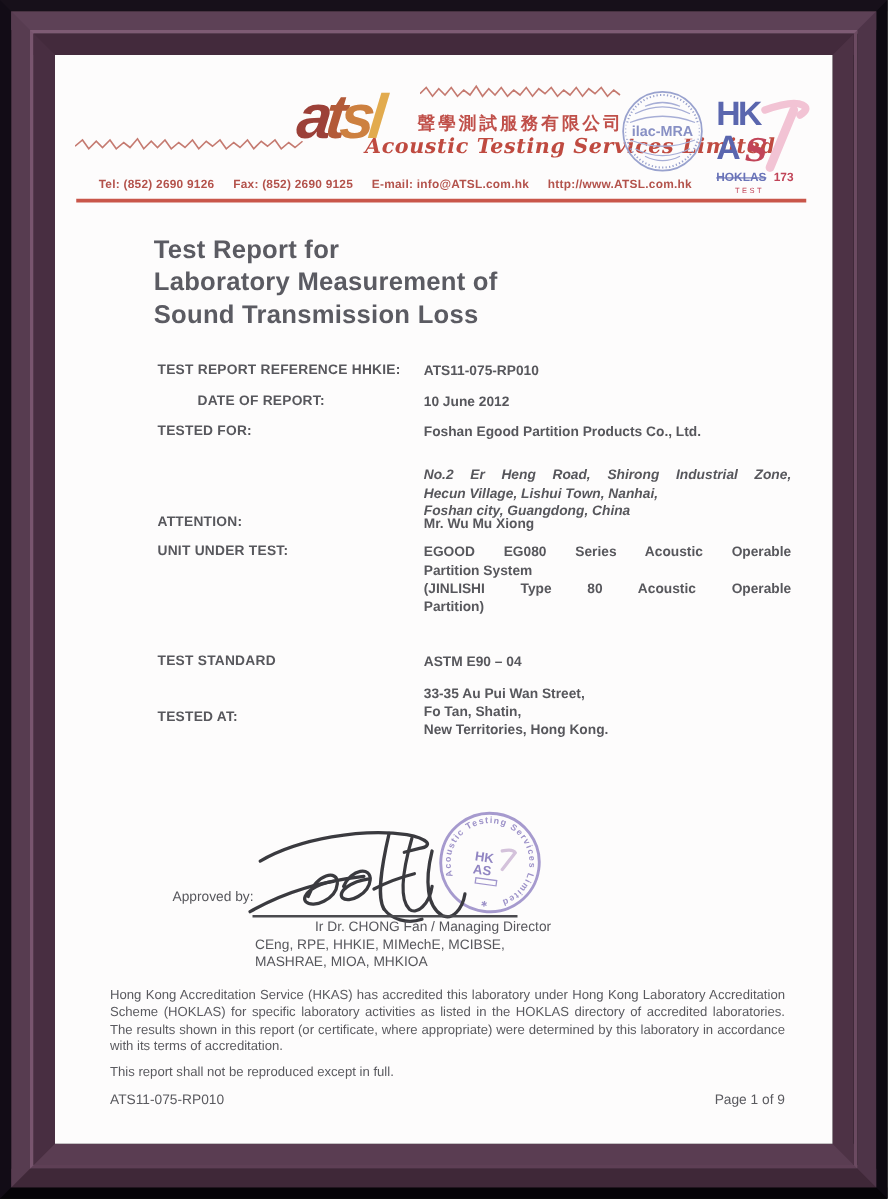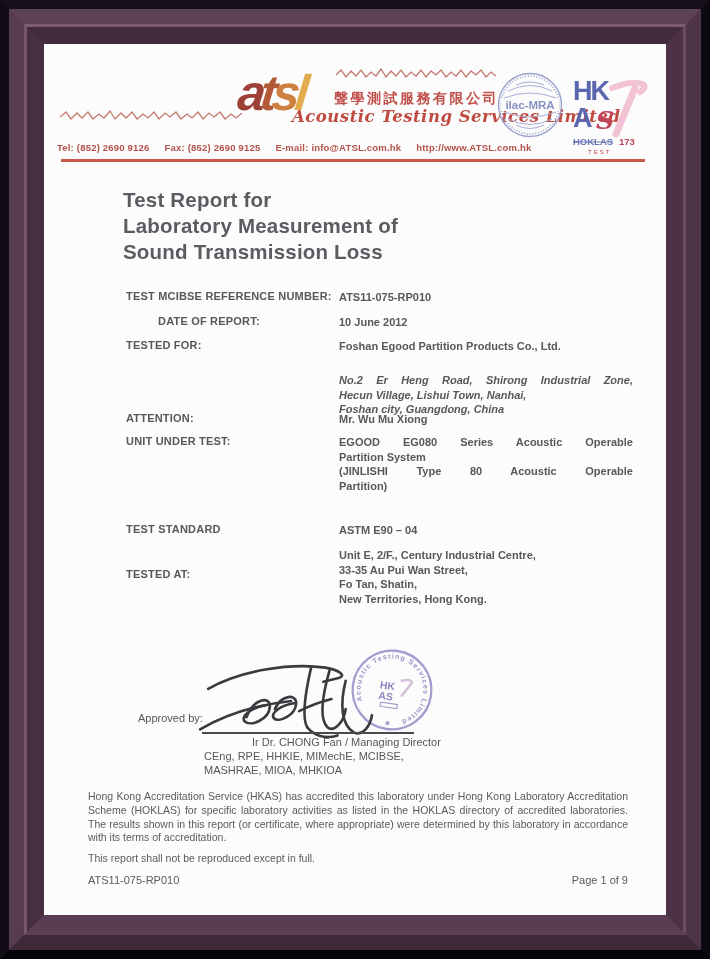--- a/index.html
+++ b/index.html
@@ -64,35 +64,35 @@
               <path d="M40,16 Q62,8 70,12 Q76,15 68,20" fill="none" stroke="#f2c3d4" stroke-width="6" stroke-linecap="round"></path>
               <path d="M63,16 L44,62" fill="none" stroke="#f2c3d4" stroke-width="7" stroke-linecap="round"></path>
               <text x="1" y="28" font-size="27" font-weight="900" fill="#5a66ae" letter-spacing="-2">HK</text>
               <text x="1" y="55" font-size="27" font-weight="900" fill="#5a66ae">A</text>
               <text x="24" y="57" font-size="25" font-style="italic" font-weight="bold" font-family="DejaVu Serif,serif" fill="#c14458">S</text>
               <text x="1" y="73" font-size="9.5" font-weight="bold" fill="#6a74b8" text-decoration="line-through">HOKLAS</text>
               <text x="47" y="73" font-size="9.5" font-weight="bold" fill="#c14458">173</text>
               <text x="16" y="82" font-size="6" fill="#c14458" letter-spacing="2">TEST</text>
             </svg>
 
-            <div class="abs redtxt" style="left:13px;top:98px;display:flex;gap:15px;white-space:nowrap;">
+            <div class="abs redtxt" style="left:35px;top:98px;display:flex;gap:15px;white-space:nowrap;">
               <span>Tel: (852) 2690 9126</span>
               <span>Fax: (852) 2690 9125</span>
               <span>E-mail: info@ATSL.com.hk</span>
               <span>http://www.ATSL.com.hk</span>
             </div>
             <div class="abs" style="left:17px;top:115px;width:584px;height:3px;background:#c9564a;"></div>
 
             <div class="abs title" style="left:79px;top:143px;">
               <div>Test Report for</div>
               <div>Laboratory Measurement of</div>
               <div>Sound Transmission Loss</div>
             </div>
 
-            <div class="lbl" style="top:246px;">TEST MCIBSE REFERENCE NUMBER:</div>
+            <div class="lbl" style="top:246px;">TEST REPORT REFERENCE HHKIE:</div>
             <div class="val" style="top:246px;">ATS11-075-RP010</div>
 
             <div class="lbl" style="top:271px;padding-left:32px;">DATE OF REPORT:</div>
             <div class="val" style="top:271px;">10 June 2012</div>
 
             <div class="lbl" style="top:295px;">TESTED FOR:</div>
             <div class="val" style="top:295px;">Foshan Egood Partition Products Co., Ltd.</div>
 
             <div class="val" style="top:329px;font-style:italic;">
               <div class="spread">No.2 Er Heng Road, Shirong Industrial Zone,</div>
@@ -109,21 +109,20 @@
               <div>Partition System</div>
               <div class="spread">(JINLISHI Type 80 Acoustic Operable</div>
               <div>Partition)</div>
             </div>
 
             <div class="lbl" style="top:479px;">TEST STANDARD</div>
             <div class="val" style="top:479px;">ASTM E90 – 04</div>
 
             <div class="lbl" style="top:524px;">TESTED AT:</div>
             <div class="val" style="top:504px;">
-              <div>Unit E, 2/F., Century Industrial Centre,</div>
               <div>33-35 Au Pui Wan Street,</div>
               <div>Fo Tan, Shatin,</div>
               <div>New Territories, Hong Kong.</div>
             </div>
 
             <svg class="abs" style="left:306px;top:604px;transform:rotate(8deg);opacity:.85;" width="84" height="84" viewBox="0 0 80 80">
               <circle cx="40" cy="40" r="37.5" fill="none" stroke="#978ac6" stroke-width="2.2"></circle>
               <defs>
                   <path id="ringpath" d="M40,10 a30,30 0 1 1 -0.02,0"></path>
                 </defs>

